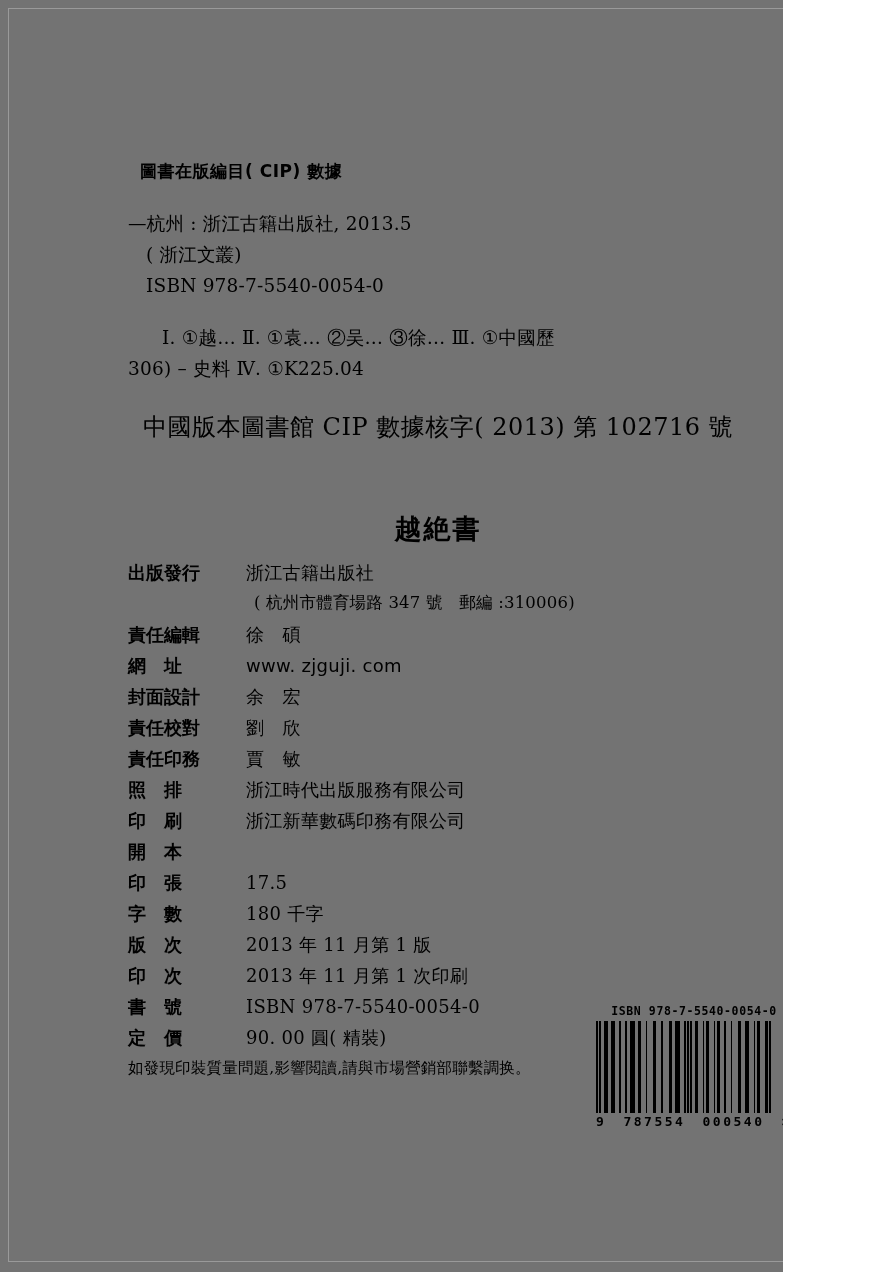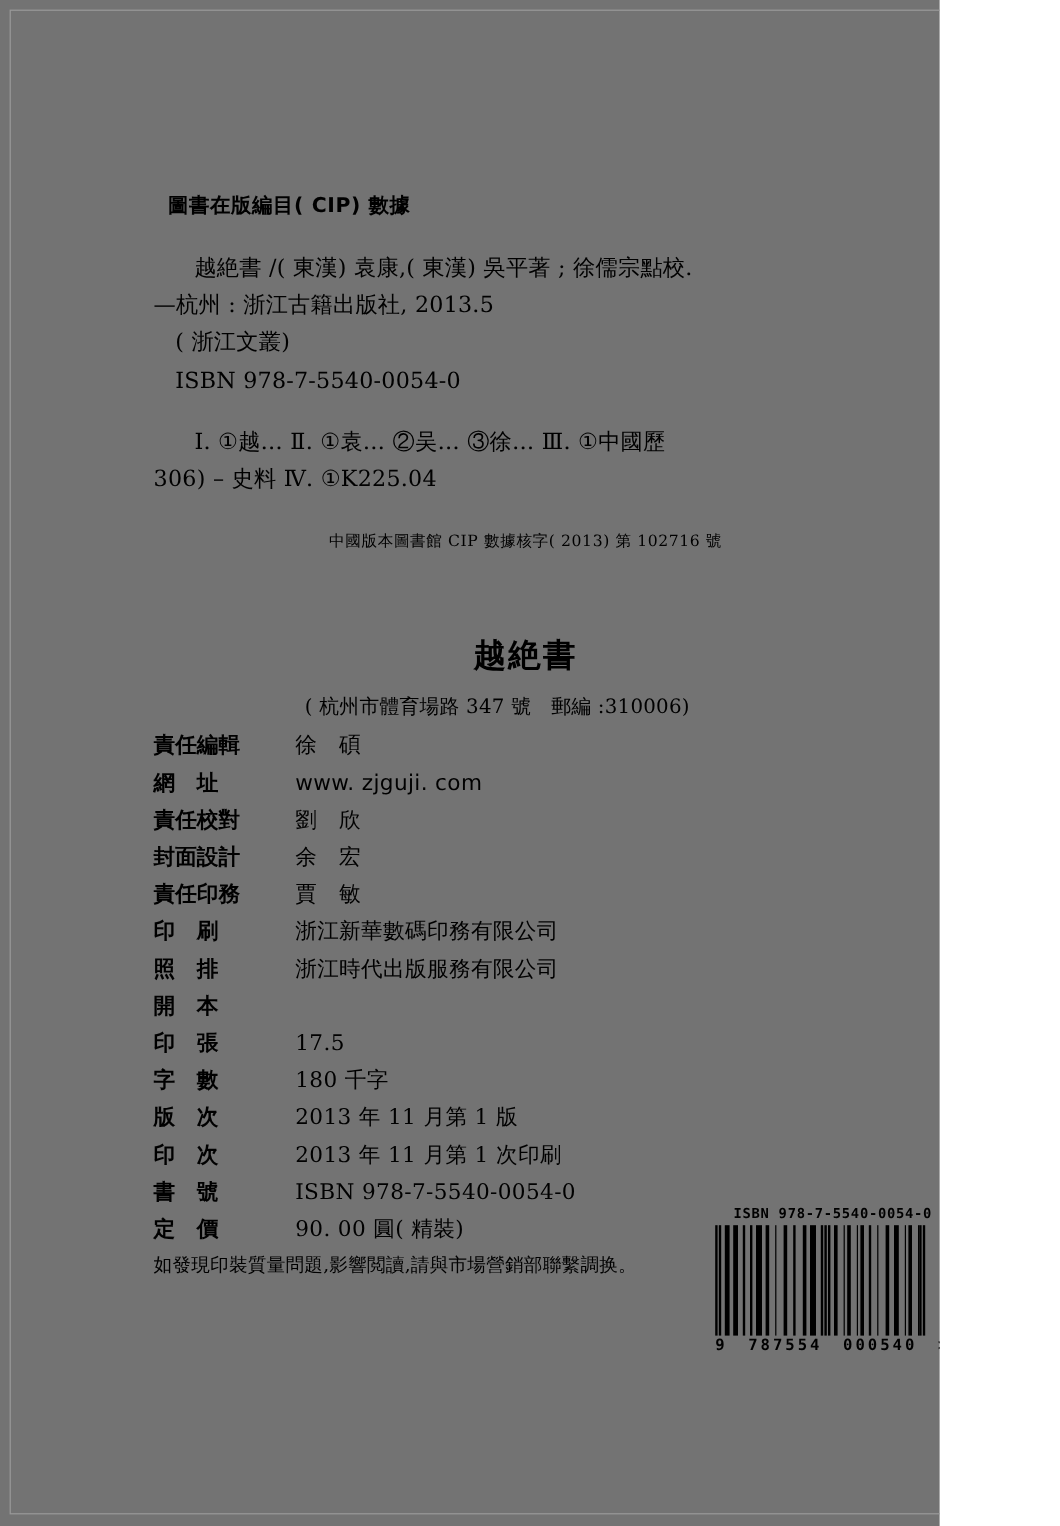--- a/index.html
+++ b/index.html
@@ -48,21 +48,21 @@
     margin: 0 0 2px 0;
     letter-spacing: 0.2px;
   }
   .cip-para.indent {
     text-indent: 34px;
   }
   .cip-gap {
     height: 20px;
   }
   .cip-center {
-    font-size: 13px;
+    font-size: 24px;
     text-align: center;
     margin-top: 28px;
     letter-spacing: 0.5px;
   }
 
   
   .book-title {
     text-align: center;
     font-family: "DejaVu Sans", "Liberation Sans", sans-serif;
     font-weight: bold;
@@ -154,72 +154,75 @@
 </head>
 <body>
 
 <div class="page">
   <div class="frame"></div>
 
   <div class="content">
 
     <div class="cip-title">圖書在版編目( CIP) 數據</div>
 
-    <div class="cip-para indent">越絶書 /( 東漢) 袁康,( 東漢) 吳平著 ; 徐儒宗點校.</div>
     <div class="cip-para">—杭州 : 浙江古籍出版社, 2013.5</div>
     <div class="cip-para" style="text-indent:18px">( 浙江文叢)</div>
     <div class="cip-para" style="text-indent:18px">ISBN 978-7-5540-0054-0</div>
 
     <div class="cip-gap"></div>
 
     <div class="cip-para indent">Ⅰ. ①越… Ⅱ. ①袁… ②吴… ③徐… Ⅲ. ①中國歷</div>
     <div class="cip-para">306) – 史料 Ⅳ. ①K225.04</div>
 
     <div class="cip-center">中國版本圖書館 CIP 數據核字( 2013) 第 102716 號</div>
 
     <div class="book-title">越絶書</div>
 
 
     <div class="colophon">
 
+      <div class="row">
+        <div class="label">出版發行</div>
+        <div class="value">浙江古籍出版社</div>
+      </div>
       <div class="subline">( 杭州市體育場路 347 號　郵編 :310006)</div>
 
       <div class="row">
         <div class="label">責任編輯</div>
         <div class="value">徐　碩</div>
       </div>
 
       <div class="row">
         <div class="label">網　址</div>
         <div class="value sans">www. zjguji. com</div>
       </div>
 
       <div class="row">
+        <div class="label">封面設計</div>
+        <div class="value">余　宏</div>
+      </div>
+
+      <div class="row">
         <div class="label">責任校對</div>
         <div class="value">劉　欣</div>
       </div>
 
       <div class="row">
-        <div class="label">封面設計</div>
-        <div class="value">余　宏</div>
-      </div>
-
-      <div class="row">
         <div class="label">責任印務</div>
         <div class="value">賈　敏</div>
       </div>
 
       <div class="row">
+        <div class="label">照　排</div>
+        <div class="value">浙江時代出版服務有限公司</div>
+      </div>
+
+      <div class="row">
         <div class="label">印　刷</div>
         <div class="value">浙江新華數碼印務有限公司</div>
-      </div>
-
-      <div class="row">
-        <div class="label">照　排</div>
-        <div class="value">浙江時代出版服務有限公司</div>
       </div>
 
       <div class="row">
         <div class="label">開　本</div>
       </div>
 
       <div class="row">
         <div class="label">印　張</div>
         <div class="value">17.5</div>
       </div>

